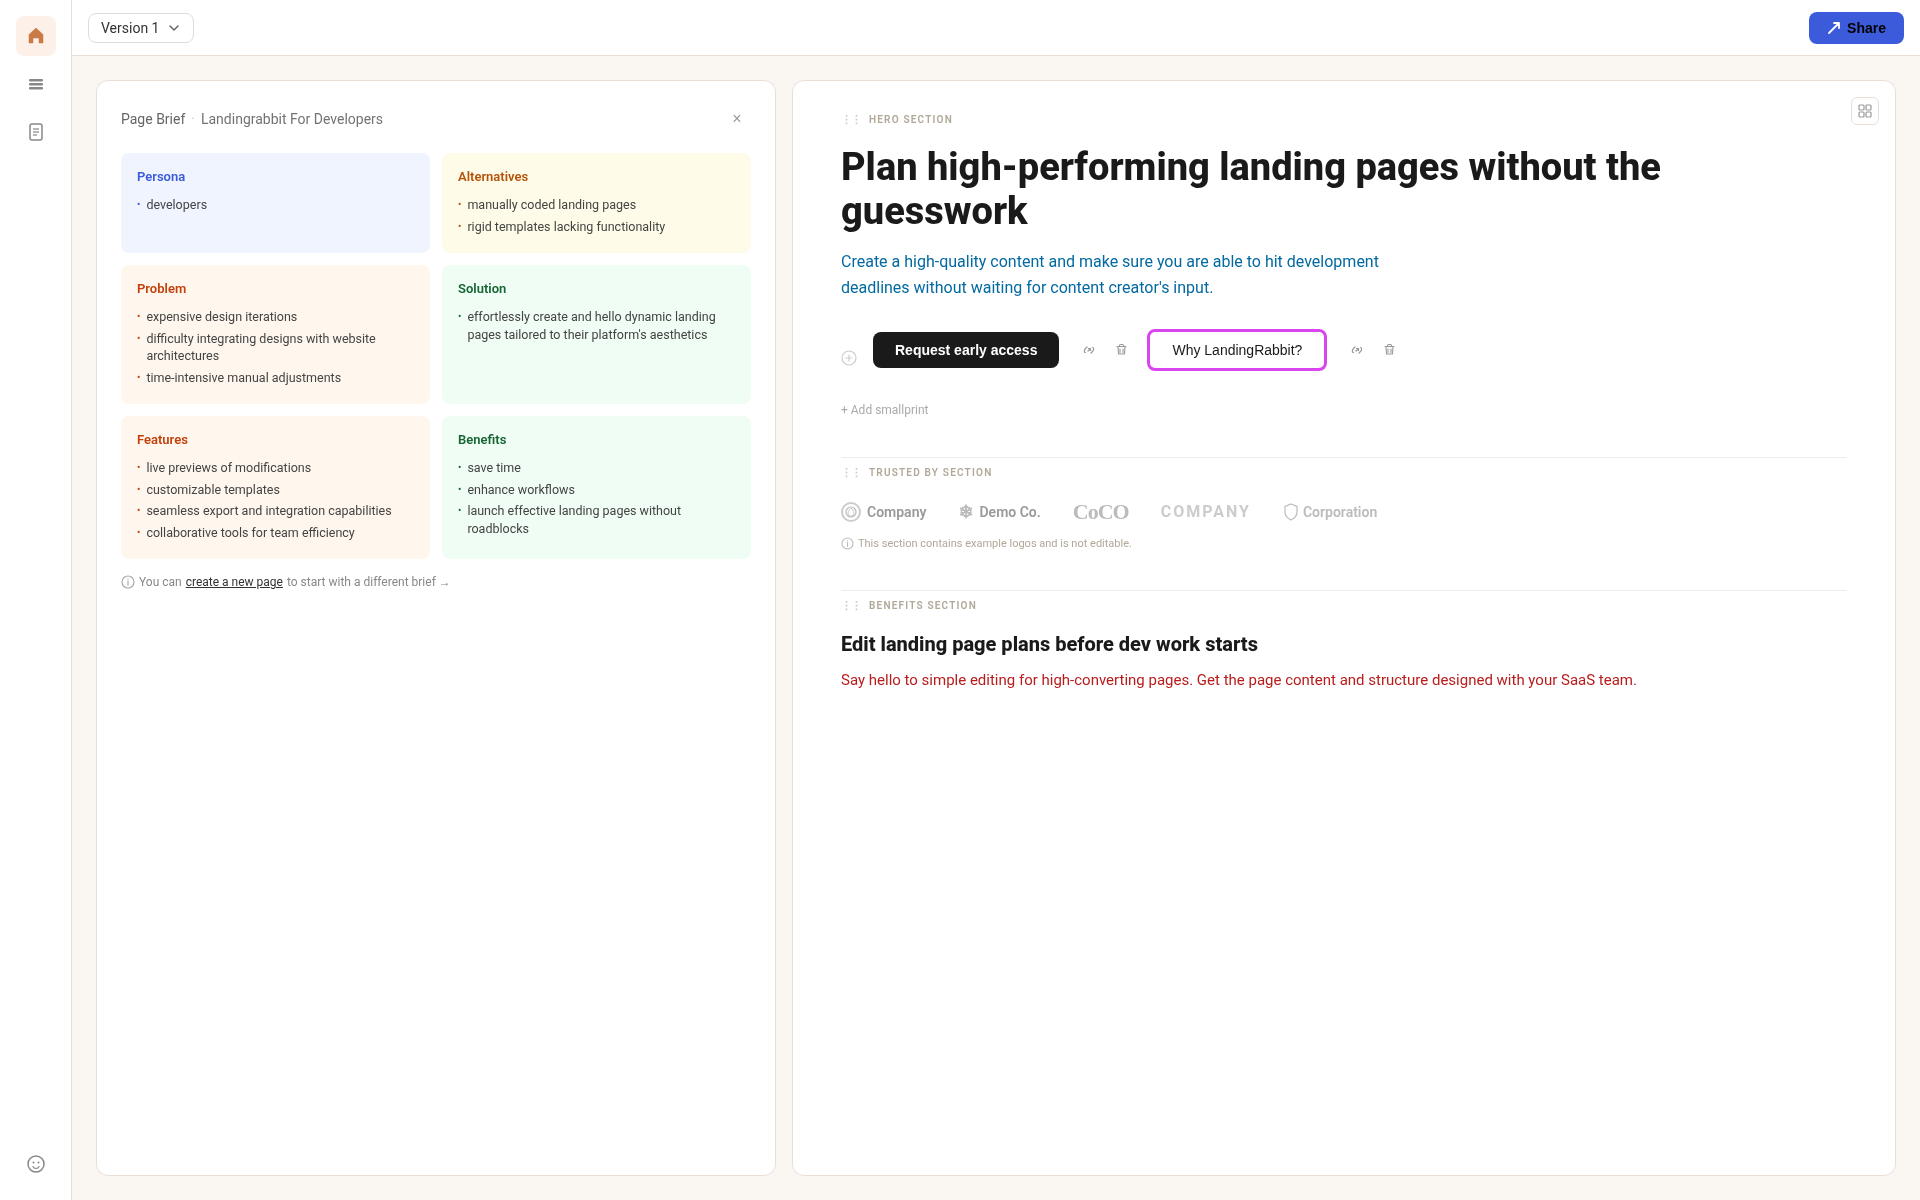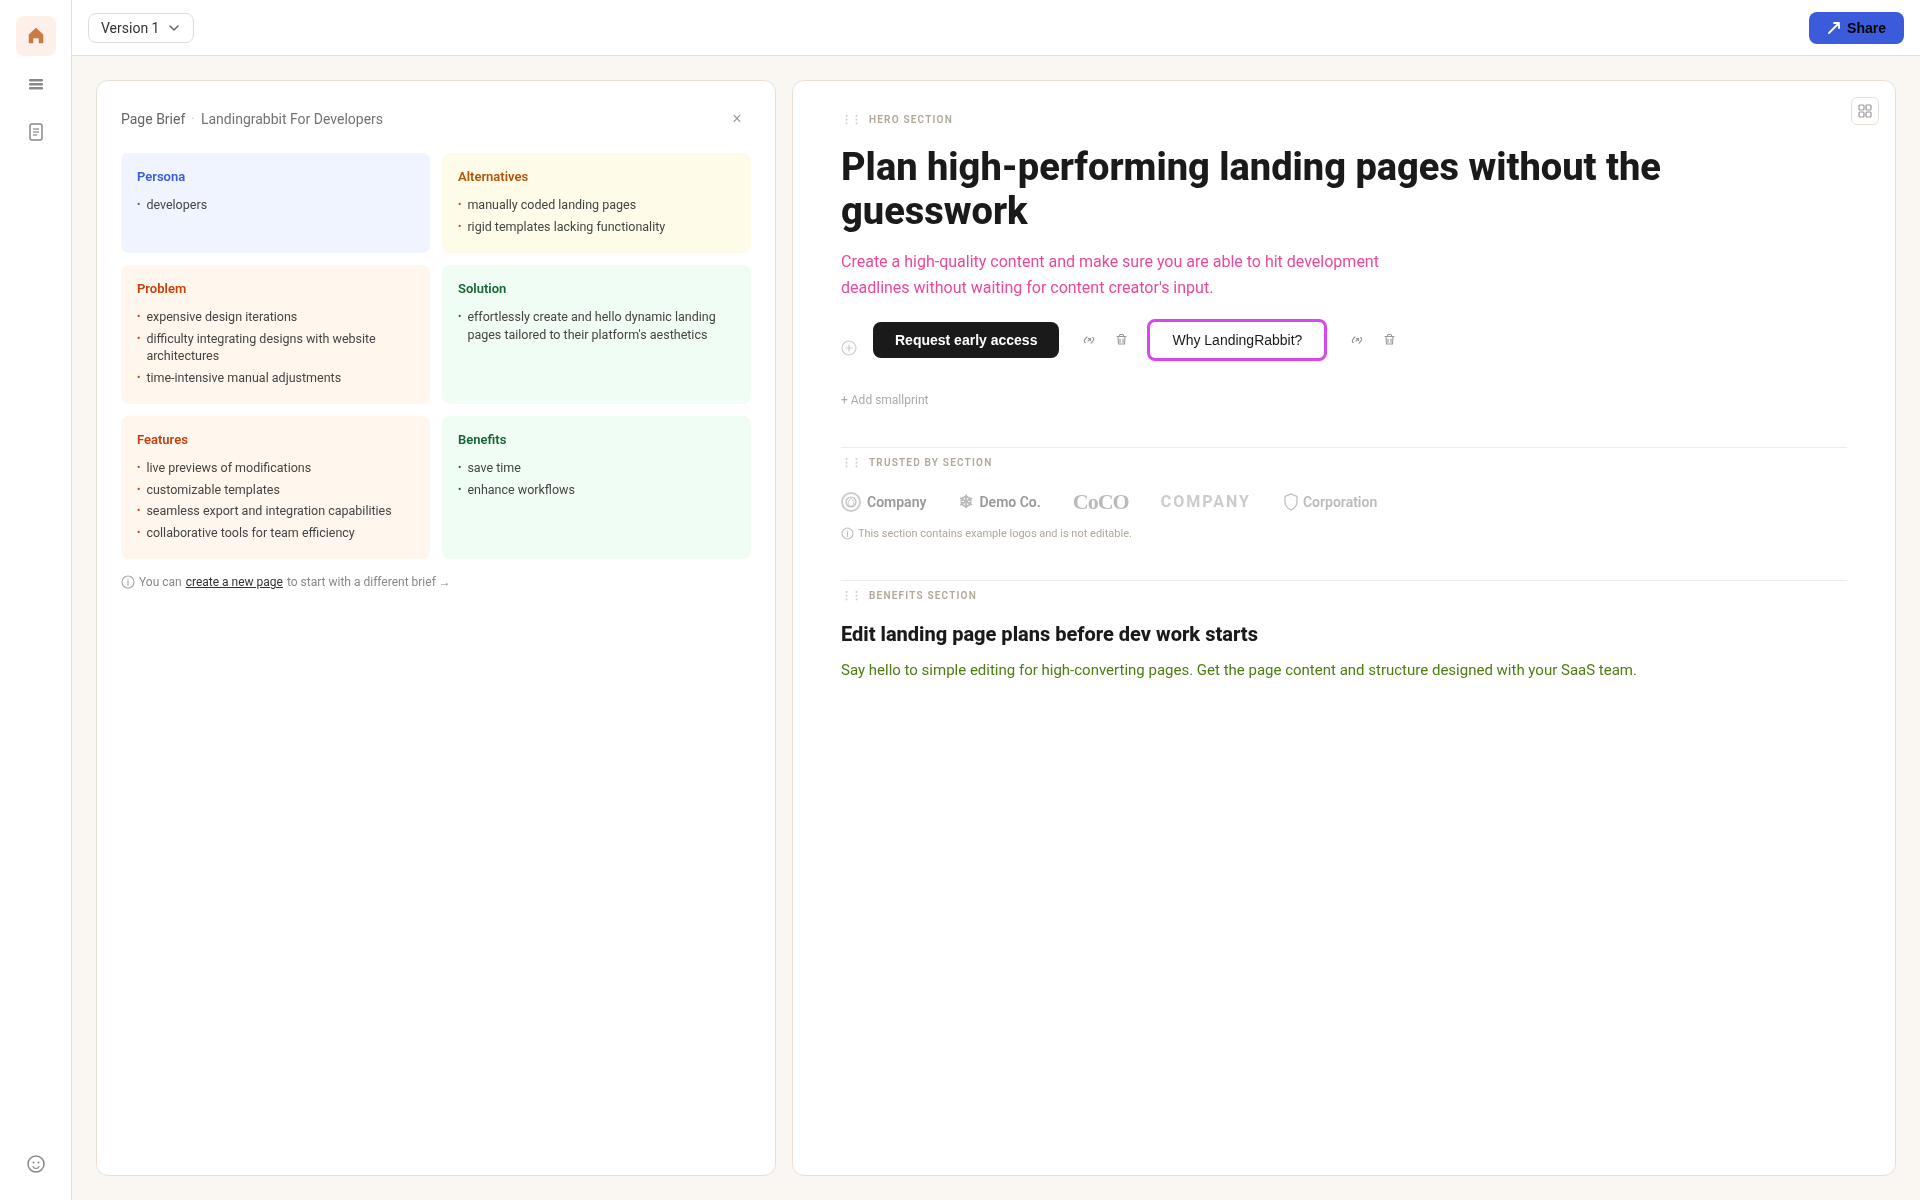--- a/index.html
+++ b/index.html
@@ -258,23 +258,23 @@
     }
     .hero-title {
       font-size: 38px;
       font-weight: 800;
       color: #1a1a1a;
       line-height: 1.15;
       margin-bottom: 16px;
     }
     .hero-subtitle {
       font-size: 16px;
-      color: #ec4899;
+      color: #0369a1;
       line-height: 1.6;
-      margin-bottom: 18px;
+      margin-bottom: 28px;
       max-width: 560px;
     }
     .hero-buttons {
       display: flex;
       align-items: center;
       gap: 12px;
       margin-bottom: 16px;
     }
     .btn-primary {
       background: #1a1a1a;
@@ -386,21 +386,21 @@
       border-top: 1px solid #f0ece8;
     }
     .benefits-title {
       font-size: 20px;
       font-weight: 800;
       color: #1a1a1a;
       margin-bottom: 12px;
     }
     .benefits-subtitle {
       font-size: 15px;
-      color: #4d7c0f;
+      color: #b91c1c;
       line-height: 1.6;
     }
 
     
     ::-webkit-scrollbar { width: 6px; }
     ::-webkit-scrollbar-track { background: transparent; }
     ::-webkit-scrollbar-thumb { background: #ddd; border-radius: 3px; }
   </style>
 </head>
 <body>
@@ -508,20 +508,21 @@
             <li>seamless export and integration capabilities</li>
             <li>collaborative tools for team efficiency</li>
           </ul>
         </div>
 
         <div class="brief-card green">
           <div class="brief-card-title">Benefits</div>
           <ul>
             <li>save time</li>
             <li>enhance workflows</li>
+            <li>launch effective landing pages without roadblocks</li>
           </ul>
         </div>
       </div>
 
       <div class="brief-footer">
         <svg width="14" height="14" viewBox="0 0 14 14" fill="none">
           <circle cx="7" cy="7" r="6" stroke="#aaa" stroke-width="1.2"></circle>
           <line x1="7" y1="6" x2="7" y2="10" stroke="#aaa" stroke-width="1.2" stroke-linecap="round"></line>
           <circle cx="7" cy="4" r="0.7" fill="#aaa"></circle>
         </svg>

